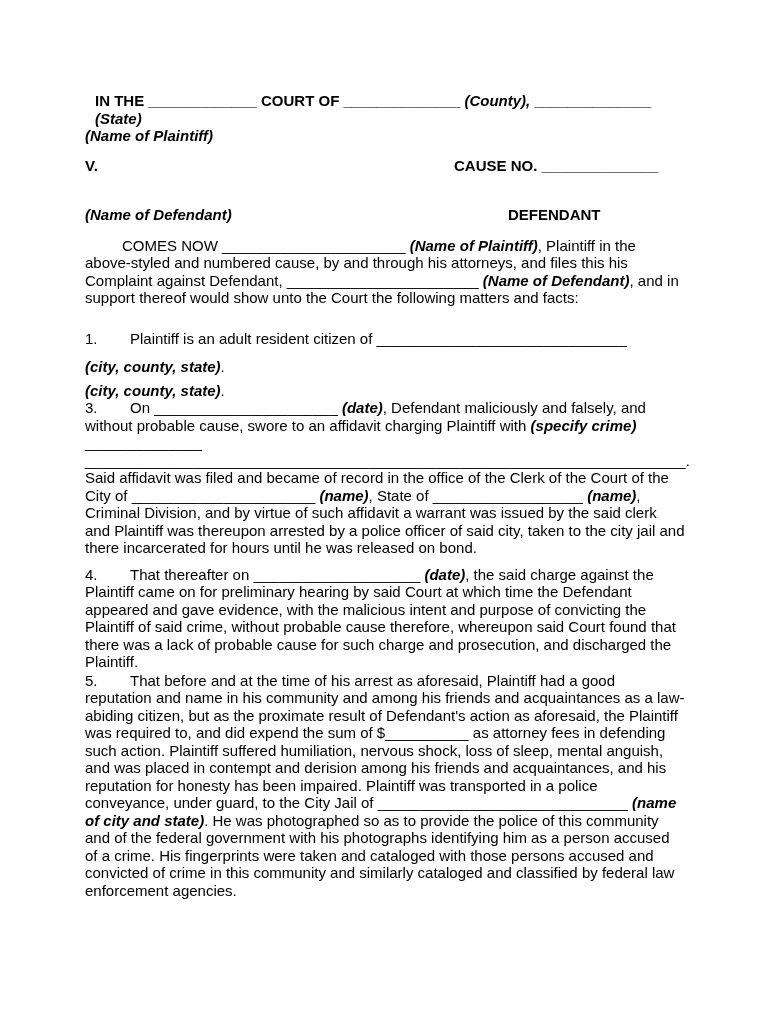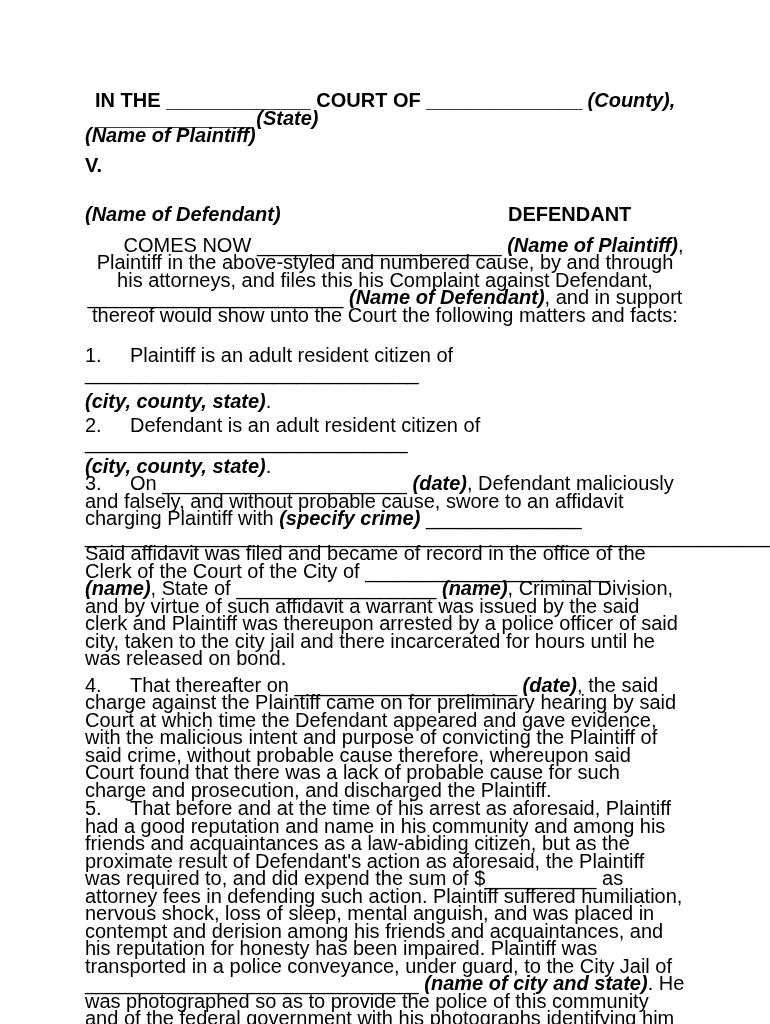--- a/index.html
+++ b/index.html
@@ -1,39 +1,39 @@
 <!DOCTYPE html>
 <html><head>
 <meta charset="utf-8">
 <style>
   html,body{margin:0;padding:0;background:#ffffff;}
   .page{
     position:relative;
     width:770px;height:1024px;
     background:#ffffff;
     font-family:"Liberation Sans", sans-serif;
-    font-size:20px;line-height:17.5px;color:#000;
+    font-size:15px;line-height:17.5px;color:#000;
     overflow:hidden;
   }
   .content{position:absolute;left:85px;top:0;width:600px;padding-top:92px;}
   p{margin:0;padding:0;}
   .b{font-weight:bold;}
   .bi{font-weight:bold;font-style:italic;}
   .seg{white-space:pre-wrap;}
   .num{display:inline-block;width:45px;font-style:normal;}
   .header-line{font-weight:bold;white-space:nowrap;padding-left:10px;}
   .cap-row{position:relative;}
   .row-plaintiff{margin-top:15px;}
   .row-versus{margin-top:12px;}
   .row-defendant{margin-top:32px;}
   .cap-right{position:absolute;top:0;}
   .pos-plaintiff{left:414px;}
   .pos-cause{left:369px;white-space:nowrap;}
   .pos-defendant{left:423px;}
-  .intro{margin-top:13px;text-indent:37px;text-align:center;}
+  .intro{margin-top:13px;text-indent:37px;}
   .item1{margin-top:23px;}
   .hint-a{margin-top:11px;}
   .item2{margin-top:6px;}
   .hint-b{margin-top:6px;}
   .item3{margin-top:0;}
   .item4{margin-top:9px;}
   .item5{margin-top:1px;}
 </style>
 </head>
 <body>
@@ -41,34 +41,34 @@
 <div class="page">
   <div class="content">
 
     <p class="header-line"><span class="seg b">IN THE </span><span class="seg b">_____________</span><span class="seg b"> COURT OF </span><span class="seg b">______________</span><span class="seg b"> </span><span class="seg bi">(County),</span><span class="seg b"> </span><span class="seg b">______________</span><span class="seg b"> </span><span class="seg bi">(State)</span></p>
 
 
     <div class="cap-row bi">(Name of Plaintiff)</div>
 
     <div class="cap-row row-versus">
       <span class="b">V.</span>
+      <span class="cap-right pos-cause"><span class="b">CAUSE NO. </span><span class="b">______________</span></span>
     </div>
 
     <div class="cap-row row-defendant">
       <span class="cap-right pos-defendant b">DEFENDANT</span>
     </div>
 
     <div class="cap-row bi">(Name of Defendant)</div>
 
     <p class="intro"><span class="seg">COMES NOW </span><span class="seg">______________________ </span><span class="seg bi">(Name of Plaintiff)</span><span class="seg">, Plaintiff in the above-styled and numbered cause, by and through his attorneys, and files this his Complaint against Defendant, </span><span class="seg">_______________________ </span><span class="seg bi">(Name of Defendant)</span><span class="seg">, and in support thereof would show unto the Court the following matters and facts:</span></p>
 
     <p class="item1"><span class="seg num">1.</span><span class="seg">Plaintiff is an adult resident citizen of </span><span class="seg">______________________________</span></p>
     <p class="hint-a"><span class="seg bi">(city, county, state)</span><span class="seg">.</span></p>
 
-    <p class="item2"><span class="seg num">2.</span><span class="seg">Defendant is an adult resident citizen of </span><span class="seg">_____________________________</span></p>
     <p class="hint-b"><span class="seg bi">(city, county, state)</span><span class="seg">.</span></p>
 
     <p class="item3"><span class="seg num">3.</span><span class="seg">On </span><span class="seg">______________________ </span><span class="seg bi">(date)</span><span class="seg">, Defendant maliciously and falsely, and without probable cause, swore to an affidavit charging Plaintiff with </span><span class="seg bi">(specify crime)</span><span class="seg"> </span><span class="seg">______________</span><br><span class="seg">________________________________________________________________________</span><span class="seg">.</span><br><span class="seg">Said affidavit was filed and became of record in the office of the Clerk of the Court of the City of </span><span class="seg">______________________ </span><span class="seg bi">(name)</span><span class="seg">, State of </span><span class="seg">__________________ </span><span class="seg bi">(name)</span><span class="seg">, Criminal Division, and by virtue of such affidavit a warrant was issued by the said clerk and Plaintiff was thereupon arrested by a police officer of said city, taken to the city jail and there incarcerated for hours until he was released on bond.</span></p>
 
     <p class="item4"><span class="seg num">4.</span><span class="seg">That thereafter on </span><span class="seg">____________________ </span><span class="seg bi">(date)</span><span class="seg">, the said charge against the Plaintiff came on for preliminary hearing by said Court at which time the Defendant appeared and gave evidence, with the malicious intent and purpose of convicting the Plaintiff of said crime, without probable cause therefore, whereupon said Court found that there was a lack of probable cause for such charge and prosecution, and discharged the Plaintiff.</span></p>
 
     <p class="item5"><span class="seg num">5.</span><span class="seg">That before and at the time of his arrest as aforesaid, Plaintiff had a good reputation and name in his community and among his friends and acquaintances as a law-abiding citizen, but as the proximate result of Defendant's action as aforesaid, the Plaintiff was required to, and did expend the sum of $</span><span class="seg">__________</span><span class="seg"> as attorney fees in defending such action. Plaintiff suffered humiliation, nervous shock, loss of sleep, mental anguish, and was placed in contempt and derision among his friends and acquaintances, and his reputation for honesty has been impaired. Plaintiff was transported in a police conveyance, under guard, to the City Jail of </span><span class="seg">______________________________ </span><span class="seg bi">(name of city and state)</span><span class="seg">. He was photographed so as to provide the police of this community and of the federal government with his photographs identifying him as a person accused of a crime. His fingerprints were taken and cataloged with those persons accused and convicted of crime in this community and similarly cataloged and classified by federal law enforcement agencies.</span></p>
 
   </div>
 </div>

